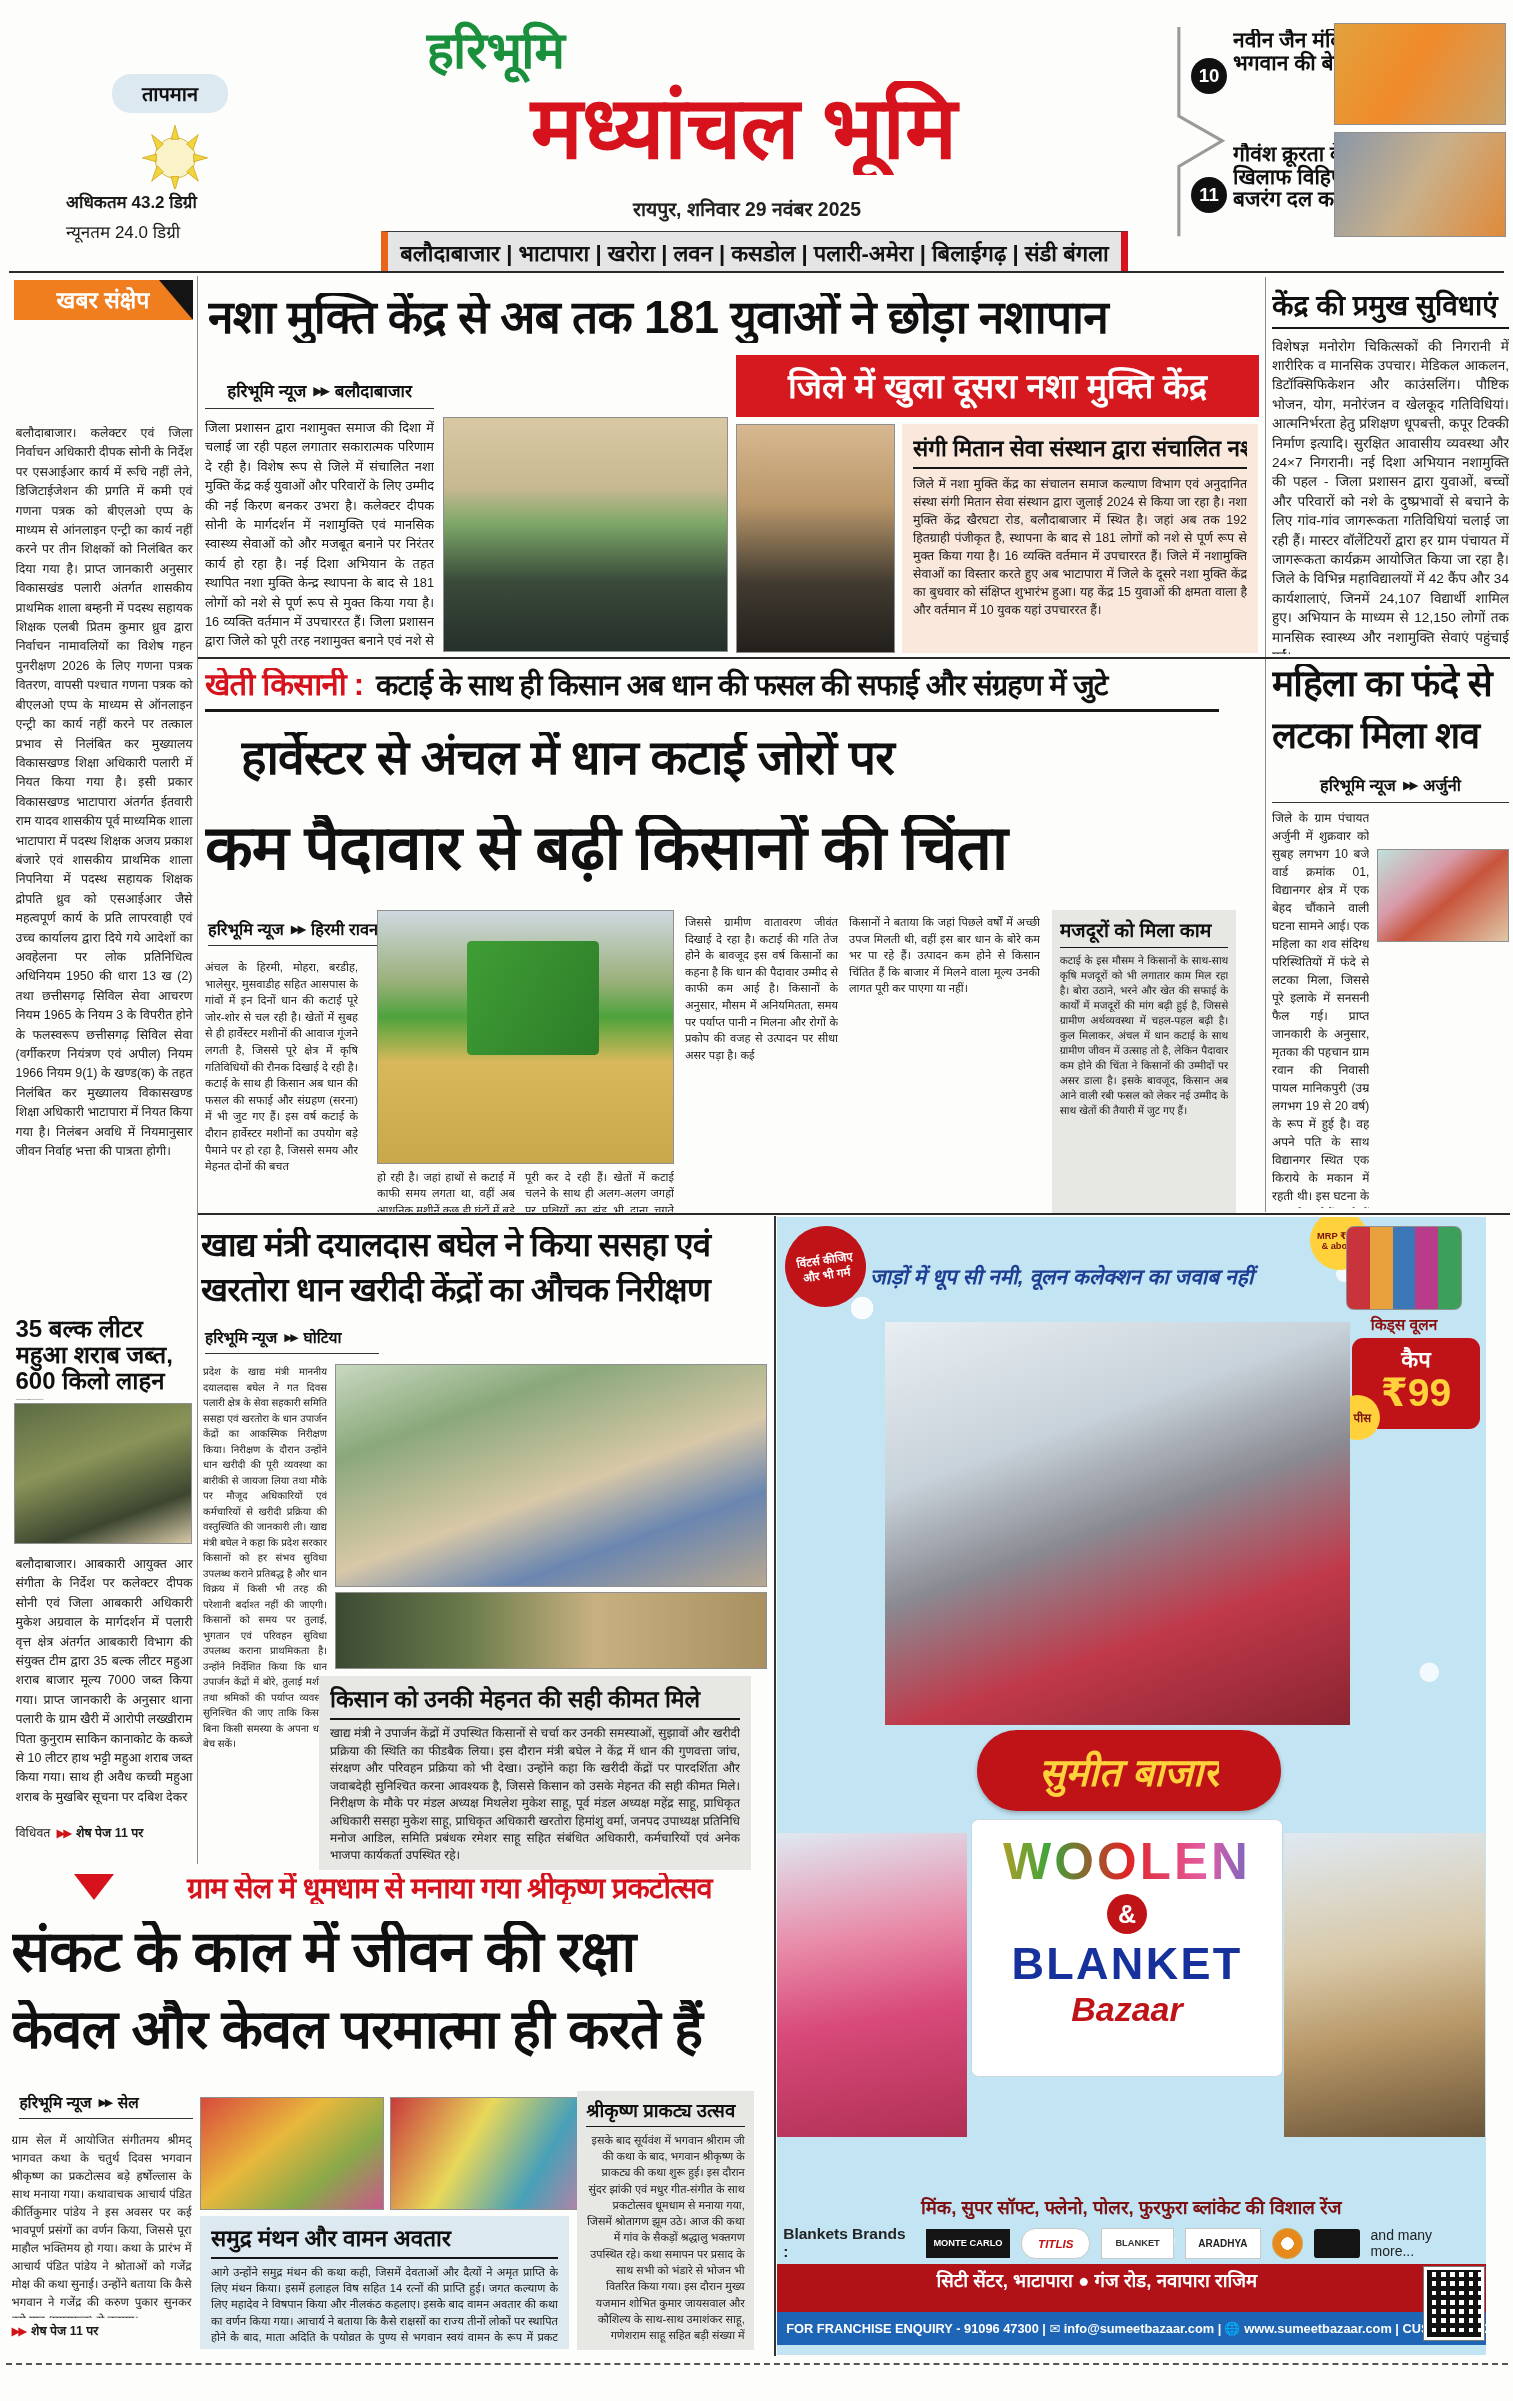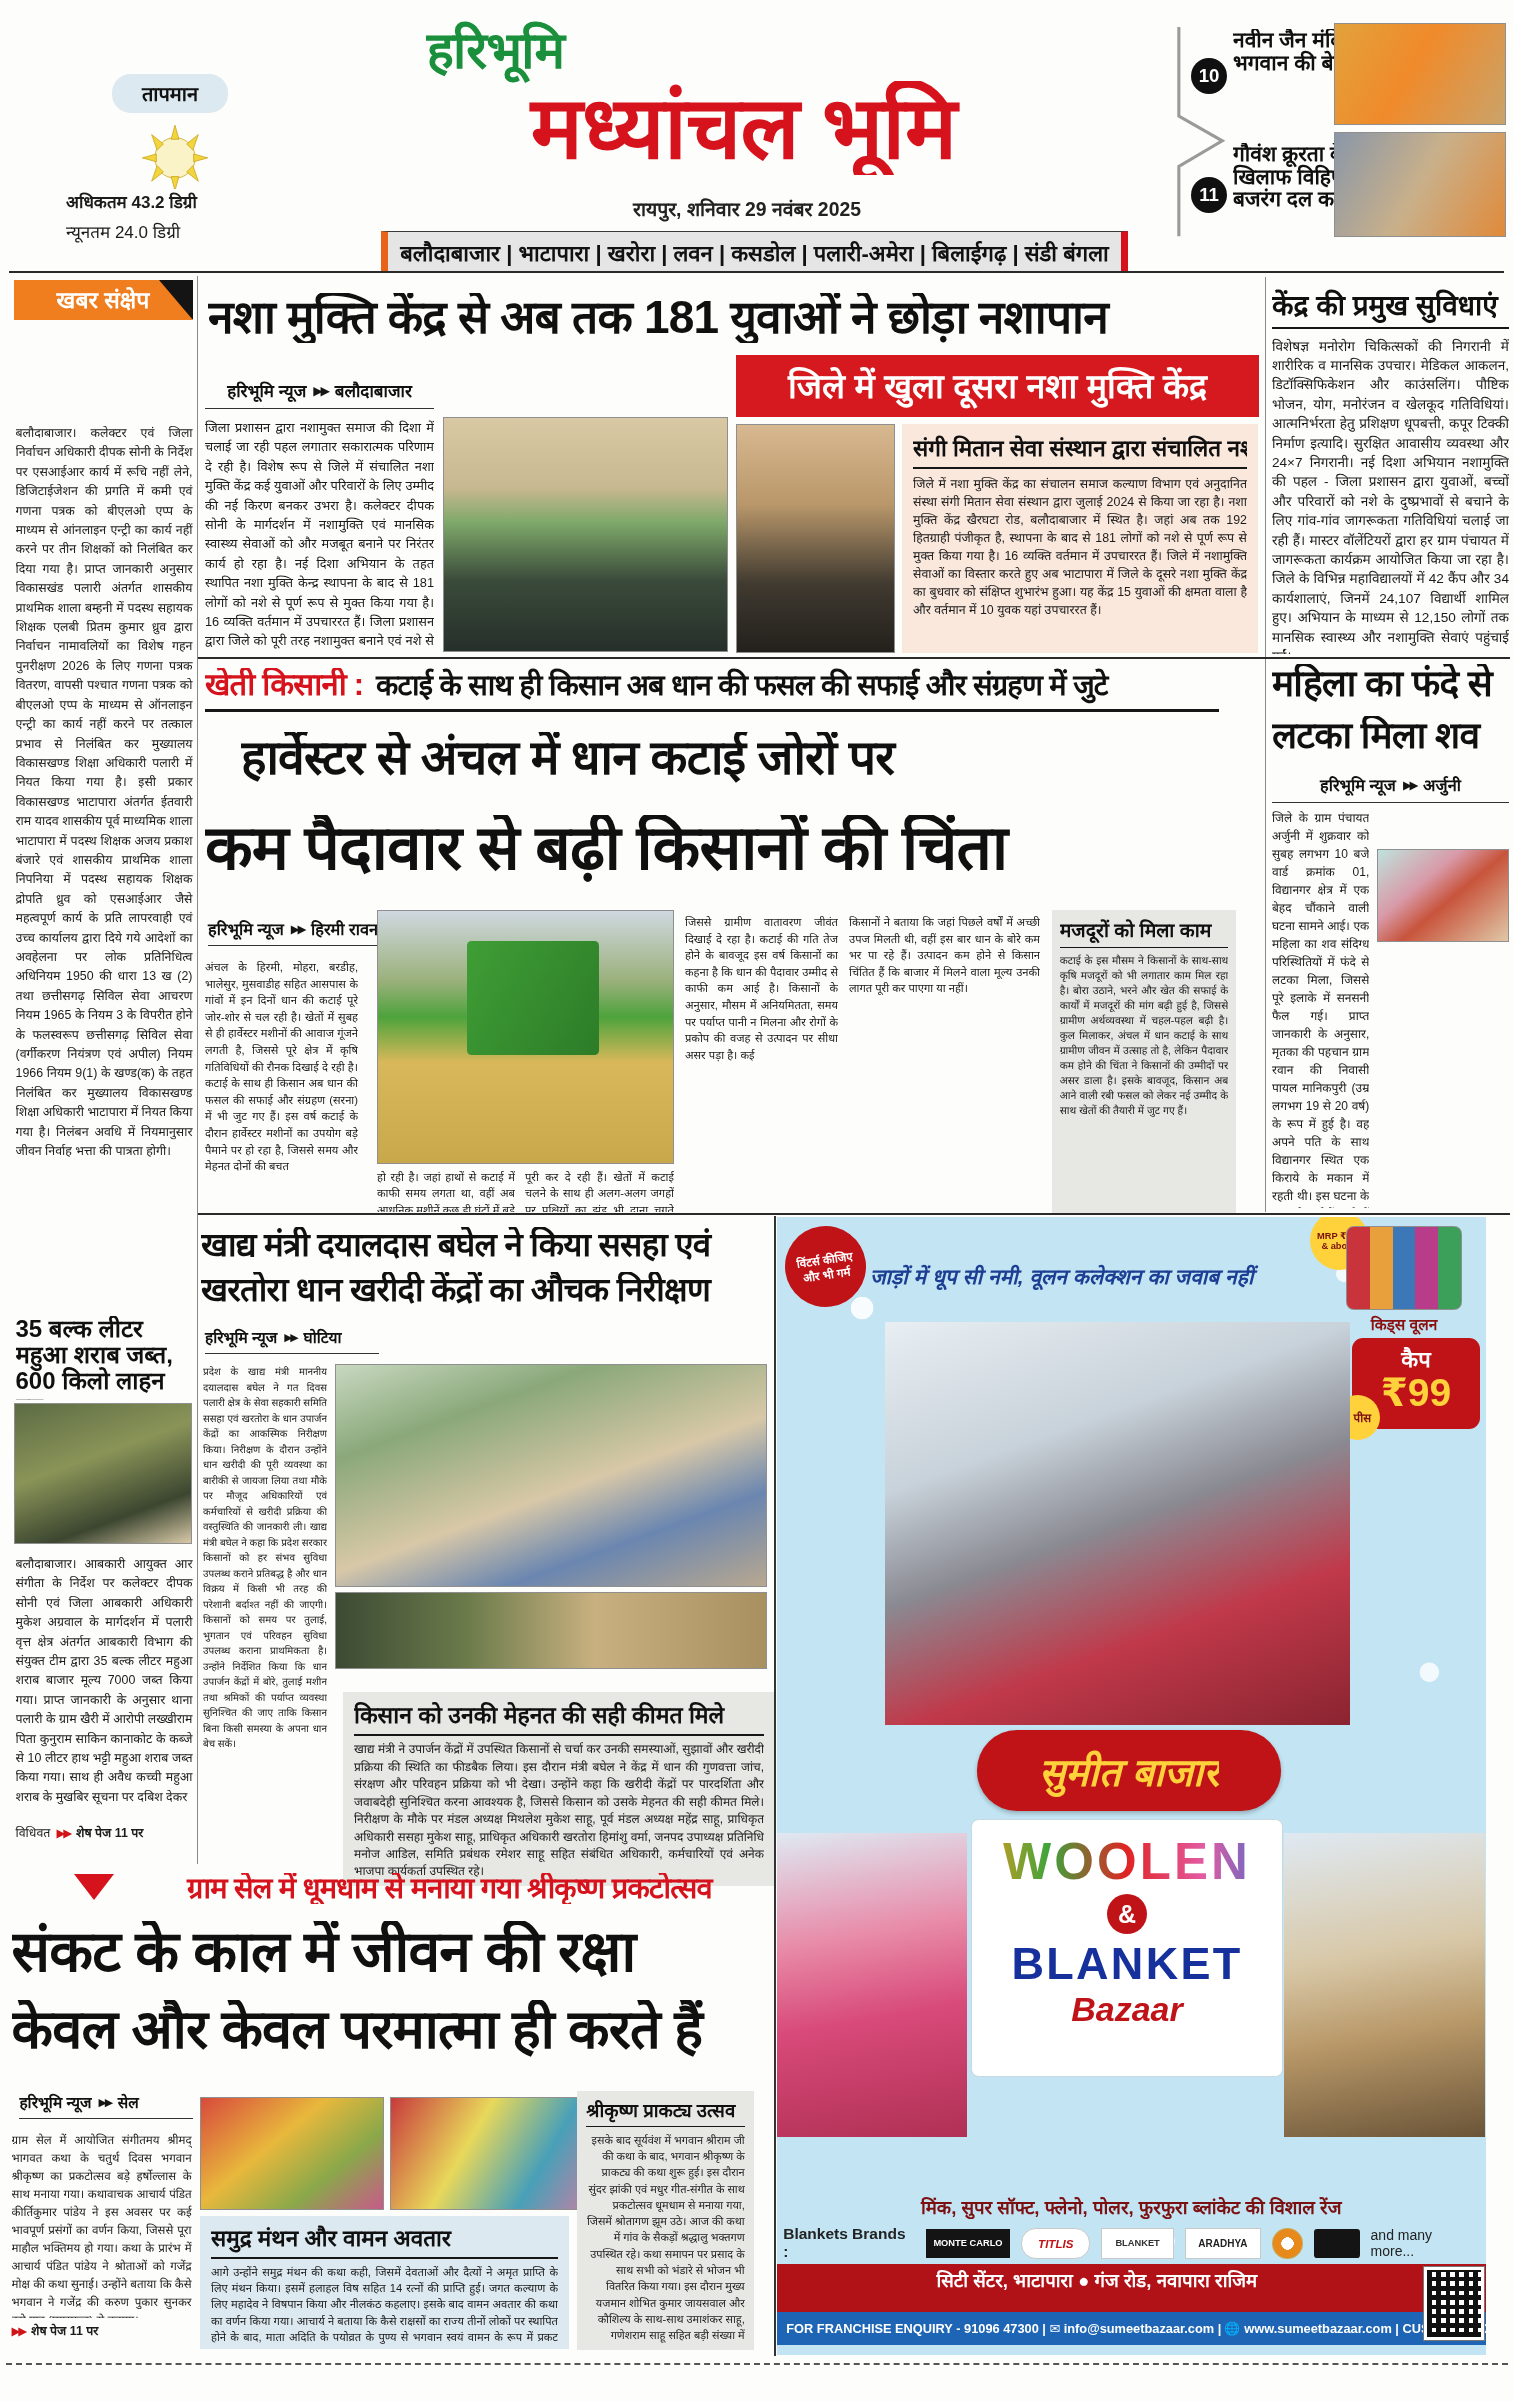--- a/index.html
+++ b/index.html
@@ -169,21 +169,21 @@
   <div class="abs" style="left:205px;top:1326px;width:174px;border-bottom:1.5px solid #333;padding-bottom:5.4px;">
     <div class="by" style="font-size:15.5px;">
       <span>हरिभूमि न्यूज</span>
       <span class="arr" style="font-size:11px;">▶▶</span>
       <span>घोटिया</span>
     </div>
   </div>
   <div class="abs body-txt" style="left:203px;top:1364px;width:124px;height:499px;font-size:10px;line-height:15.5px;">प्रदेश के खाद्य मंत्री माननीय दयालदास बघेल ने गत दिवस पलारी क्षेत्र के सेवा सहकारी समिति ससहा एवं खरतोरा के धान उपार्जन केंद्रों का आकस्मिक निरीक्षण किया। निरीक्षण के दौरान उन्होंने धान खरीदी की पूरी व्यवस्था का बारीकी से जायजा लिया तथा मौके पर मौजूद अधिकारियों एवं कर्मचारियों से खरीदी प्रक्रिया की वस्तुस्थिति की जानकारी ली। खाद्य मंत्री बघेल ने कहा कि प्रदेश सरकार किसानों को हर संभव सुविधा उपलब्ध कराने प्रतिबद्ध है और धान विक्रय में किसी भी तरह की परेशानी बर्दाश्त नहीं की जाएगी। किसानों को समय पर तुलाई, भुगतान एवं परिवहन सुविधा उपलब्ध कराना प्राथमिकता है। उन्होंने निर्देशित किया कि धान उपार्जन केंद्रों में बोरे, तुलाई मशीन तथा श्रमिकों की पर्याप्त व्यवस्था सुनिश्चित की जाए ताकि किसान बिना किसी समस्या के अपना धान बेच सकें।</div>
   <div class="abs ph" style="left:335px;top:1364px;width:432px;height:223px;background:linear-gradient(160deg,#c8d8c0 0%,#8aa87a 25%,#d8c8a8 55%,#6a86b0 75%,#b8a890 100%);"></div>
   <div class="abs ph" style="left:335px;top:1592px;width:432px;height:77px;background:linear-gradient(90deg,#3c4a34 0%,#6a7a4a 30%,#c8b080 60%,#a89060 100%);"></div>
-  <div class="abs graybox" style="left:343px;top:1676px;width:432px;height:194px;padding:6.2px 11px;box-sizing:border-box;overflow:hidden;margin-top:16px;">
+  <div class="abs graybox" style="left:319px;top:1676px;width:432px;height:194px;padding:6.2px 11px;box-sizing:border-box;overflow:hidden;">
     <div class="utitle nw" style="font-size:23px;">किसान को उनकी मेहनत की सही कीमत मिले</div>
     <div class="body-txt" style="margin-top:5.4px;height:138px;font-size:12px;line-height:17.4px;">खाद्य मंत्री ने उपार्जन केंद्रों में उपस्थित किसानों से चर्चा कर उनकी समस्याओं, सुझावों और खरीदी प्रक्रिया की स्थिति का फीडबैक लिया। इस दौरान मंत्री बघेल ने केंद्र में धान की गुणवत्ता जांच, संरक्षण और परिवहन प्रक्रिया को भी देखा। उन्होंने कहा कि खरीदी केंद्रों पर पारदर्शिता और जवाबदेही सुनिश्चित करना आवश्यक है, जिससे किसान को उसके मेहनत की सही कीमत मिले। निरीक्षण के मौके पर मंडल अध्यक्ष मिथलेश मुकेश साहू, पूर्व मंडल अध्यक्ष महेंद्र साहू, प्राधिकृत अधिकारी ससहा मुकेश साहू, प्राधिकृत अधिकारी खरतोरा हिमांशु वर्मा, जनपद उपाध्यक्ष प्रतिनिधि मनोज आडिल, समिति प्रबंधक रमेशर साहू सहित संबंधित अधिकारी, कर्मचारियों एवं अनेक भाजपा कार्यकर्ता उपस्थित रहे।</div>
   </div>
 
   <div class="abs" style="left:74px;top:1874px;width:0;height:0;border-left:20px solid transparent;border-right:20px solid transparent;border-top:26px solid #d6131c;"></div>
   <div class="abs hl nw" style="left:128px;top:1873px;width:643px;font-size:29px;color:#d6131c;text-align:center;">ग्राम सेल में धूमधाम से मनाया गया श्रीकृष्ण प्रकटोत्सव</div>
   <div class="abs hl nw" ind="" style="left:11.6px;top:1921px;width:759px;font-size:57px;">संकट के काल में जीवन की रक्षा</div>
   <div class="abs hl nw" style="left:11.6px;top:2000px;width:759px;font-size:54px;">केवल और केवल परमात्मा ही करते हैं</div>
   <div class="abs" style="left:19.4px;top:2091px;width:174px;border-bottom:1.5px solid #333;padding-bottom:5.4px;">
     <div class="by" style="font-size:15.5px;">

